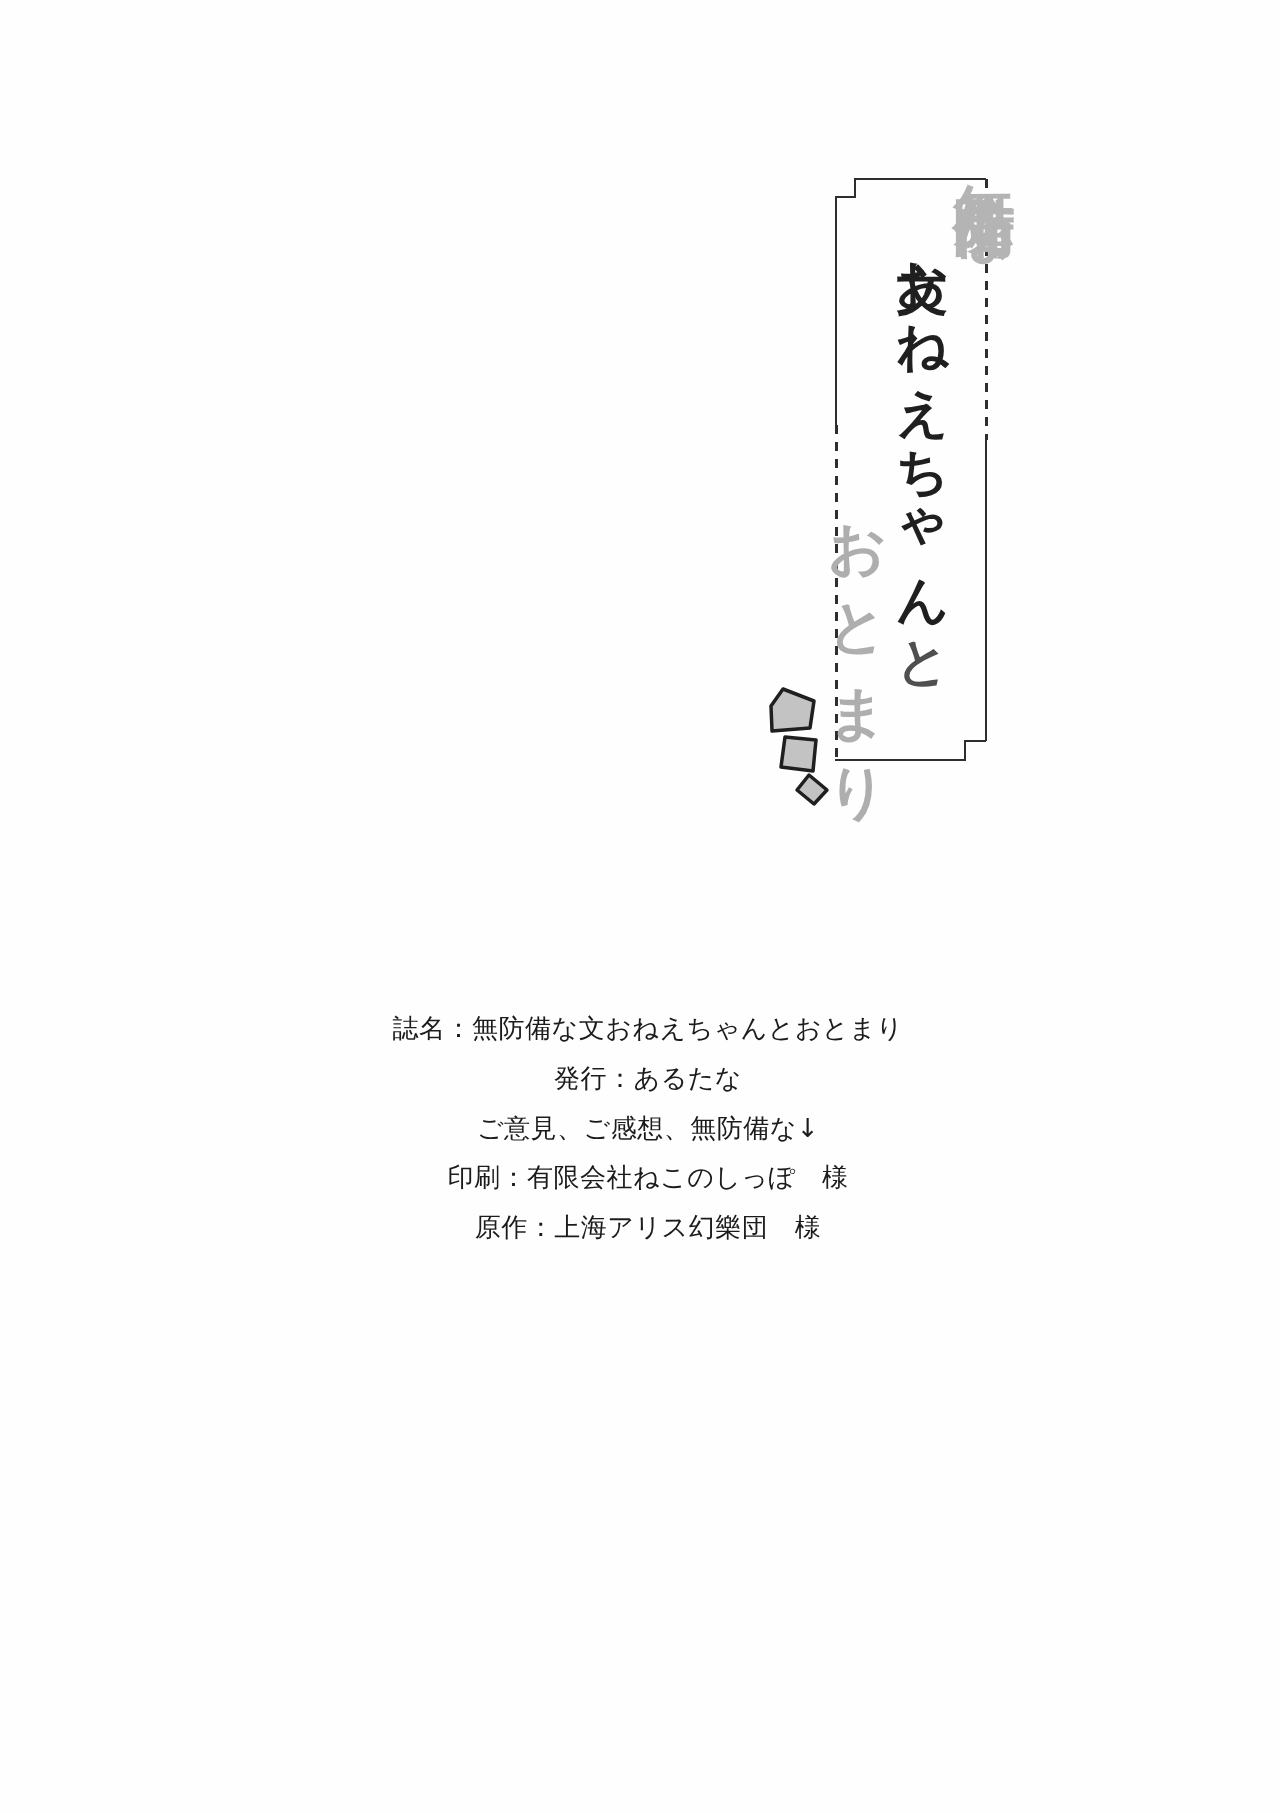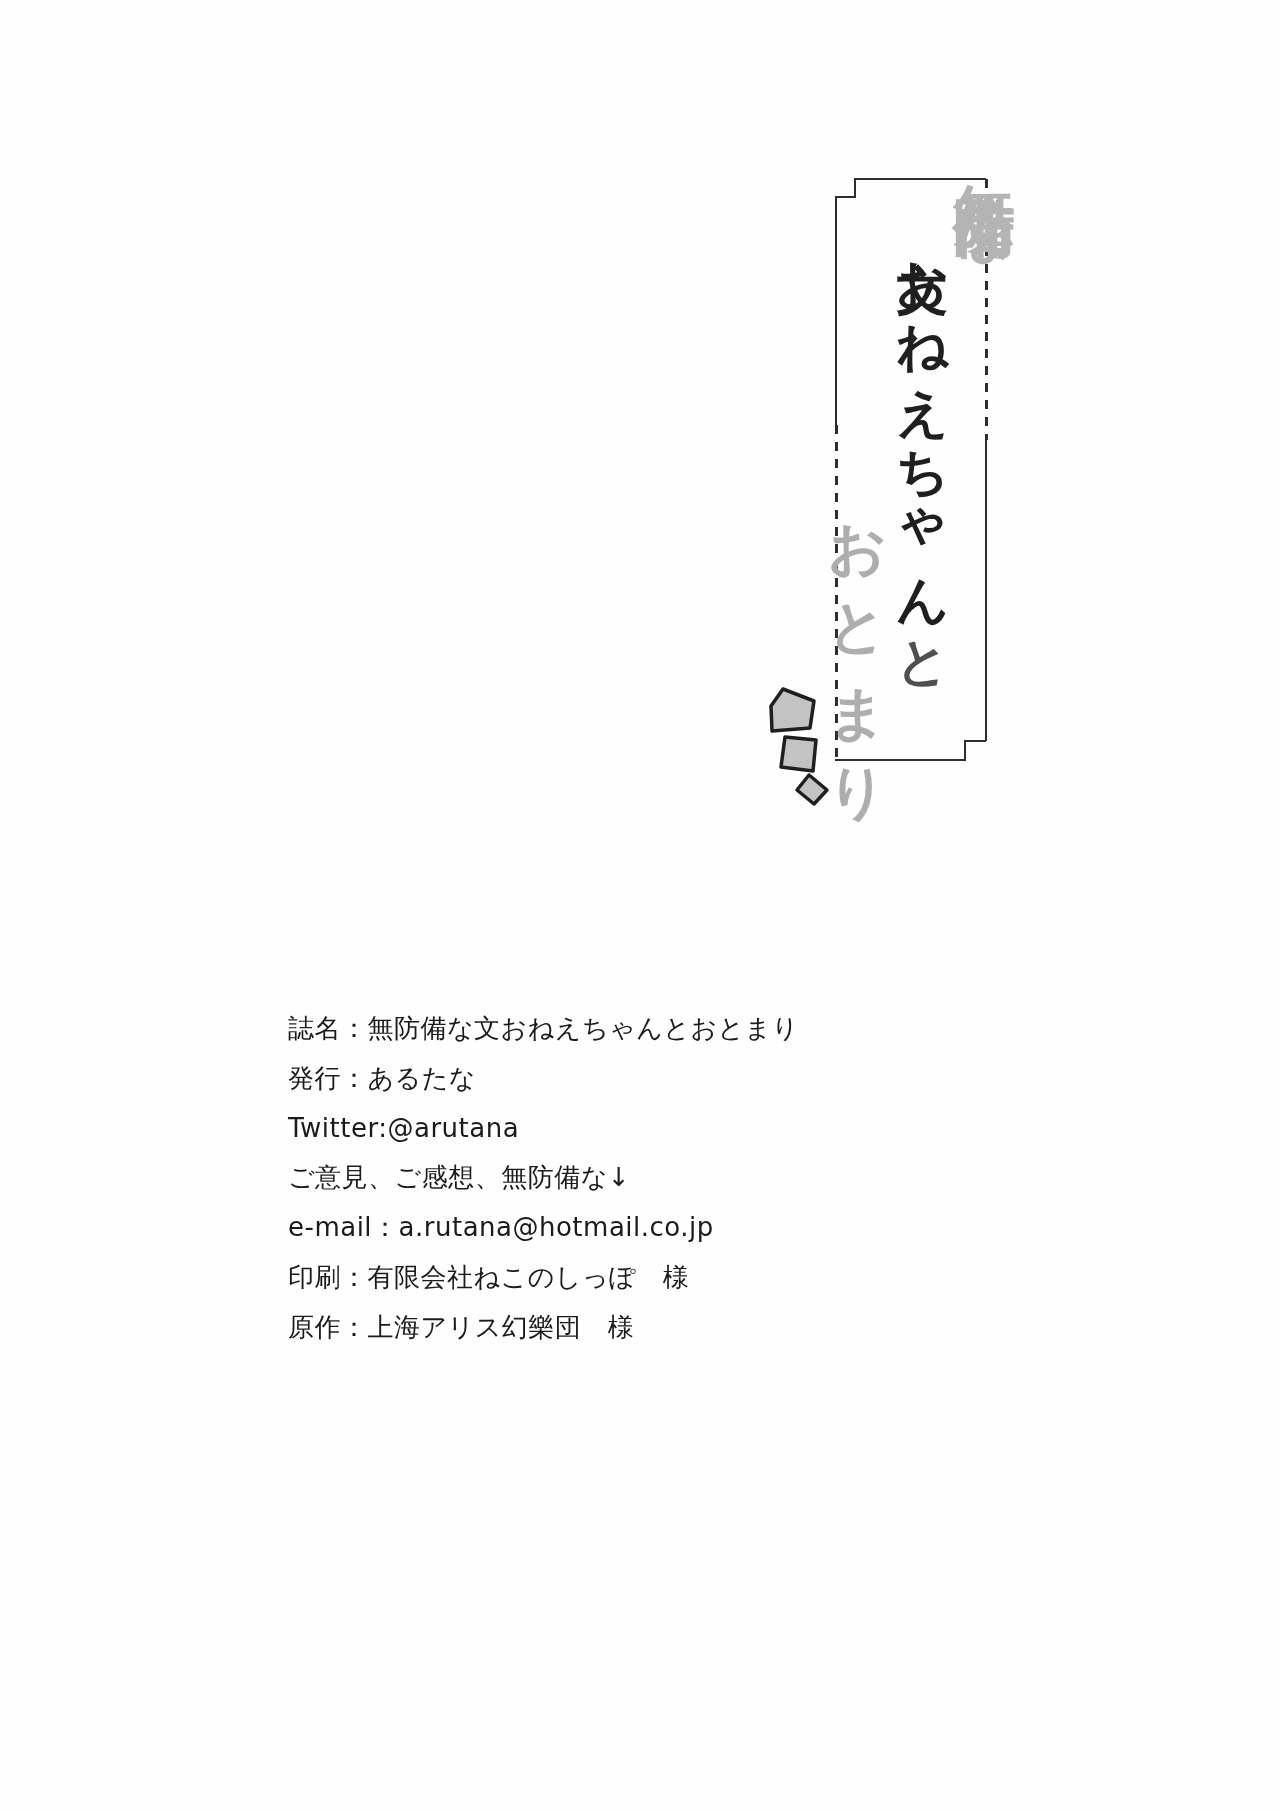--- a/index.html
+++ b/index.html
@@ -38,20 +38,21 @@
   .stones{position:absolute;left:760px;top:680px;width:80px;height:130px;}
 
   
   .colophon{
     position:absolute;left:288px;top:1004px;width:720px;
     color:#1b1b1b;font-size:26px;
   }
   .colophon .line{
     height:49.8px;line-height:49.8px;white-space:pre;
     letter-spacing:0.5px;
+    text-align:center;
   }
 </style>
 </head>
 <body>
 
 <div class="page">
 
   <div class="seg h-solid" style="left:855px;top:177.5px;width:131px;"></div>
   <div class="seg v-solid" style="left:854px;top:177.5px;height:19px;"></div>
   <div class="seg h-solid" style="left:836px;top:195.5px;width:20px;"></div>
@@ -73,20 +74,18 @@
 
   <svg class="stones" viewBox="0 0 80 130">
     <polygon points="23,9 54,21 50,48 12,51 11,26" fill="#c3c3c3" stroke="#1f1f1f" stroke-width="3.5" stroke-linejoin="round"></polygon>
     <polygon points="25,57 56,60 53,91 21,87" fill="#c3c3c3" stroke="#1f1f1f" stroke-width="3.5" stroke-linejoin="round"></polygon>
     <polygon points="49,95 67,110 54,124 37,110" fill="#c3c3c3" stroke="#1f1f1f" stroke-width="3.5" stroke-linejoin="round"></polygon>
   </svg>
 
   <div class="colophon">
     <div class="line">誌名：無防備な文おねえちゃんとおとまり</div>
     <div class="line">発行：あるたな</div>
-    <div class="line">Twitter:@arutana</div>
     <div class="line">ご意見、ご感想、無防備な↓</div>
-    <div class="line">e-mail：a.rutana@hotmail.co.jp</div>
     <div class="line">印刷：有限会社ねこのしっぽ　様</div>
     <div class="line">原作：上海アリス幻樂団　様</div>
   </div>
 
 </div>
 
 </body></html>

